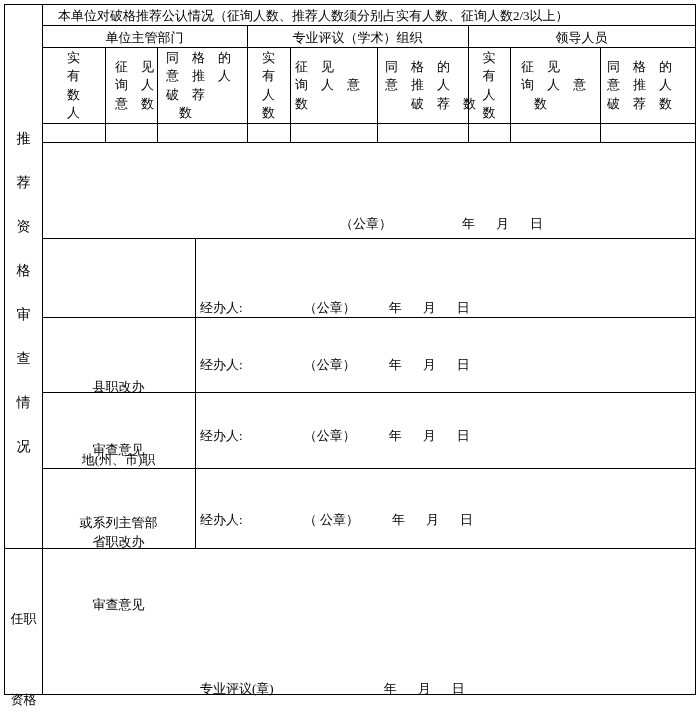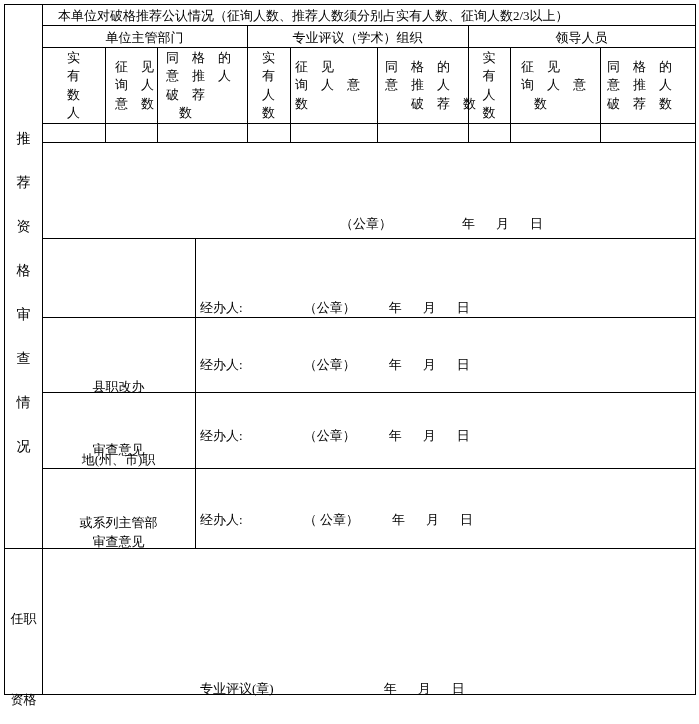--- a/index.html
+++ b/index.html
@@ -163,20 +163,21 @@
     <div>地(州、市)职</div>
     <div>或系列主管部</div>
   </div>
   <div class="signline" style="left:200px;top:428px">
     <span>经办人:</span>
     <span style="margin-left:61px">（公章）</span>
     <span class="date" style="margin-left:33px">年　月　日</span>
   </div>
 
   <div class="labelbox" style="left:42px;top:489px;width:153px;line-height:21px">
+    <div>省职改办</div>
     <div>审查意见</div>
   </div>
   <div class="signline" style="left:200px;top:512px">
     <span>经办人:</span>
     <span style="margin-left:61px">（ 公章）</span>
     <span class="date" style="margin-left:33px">年　月　日</span>
   </div>
 
   <div class="signline" style="left:200px;top:681px">
     <span>专业评议(章)</span>

